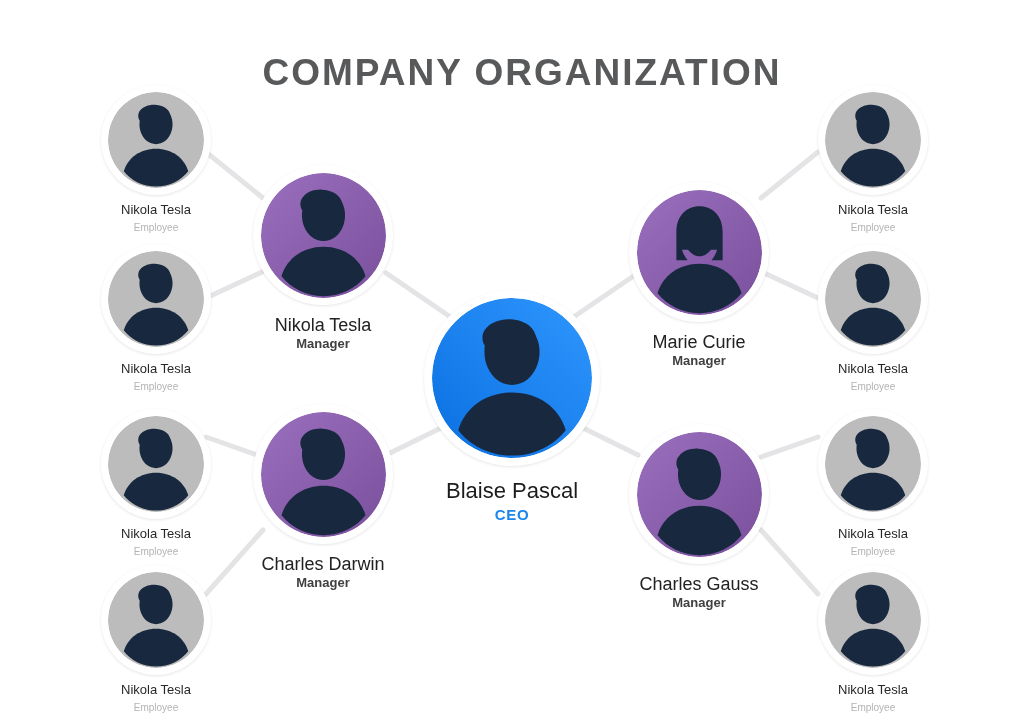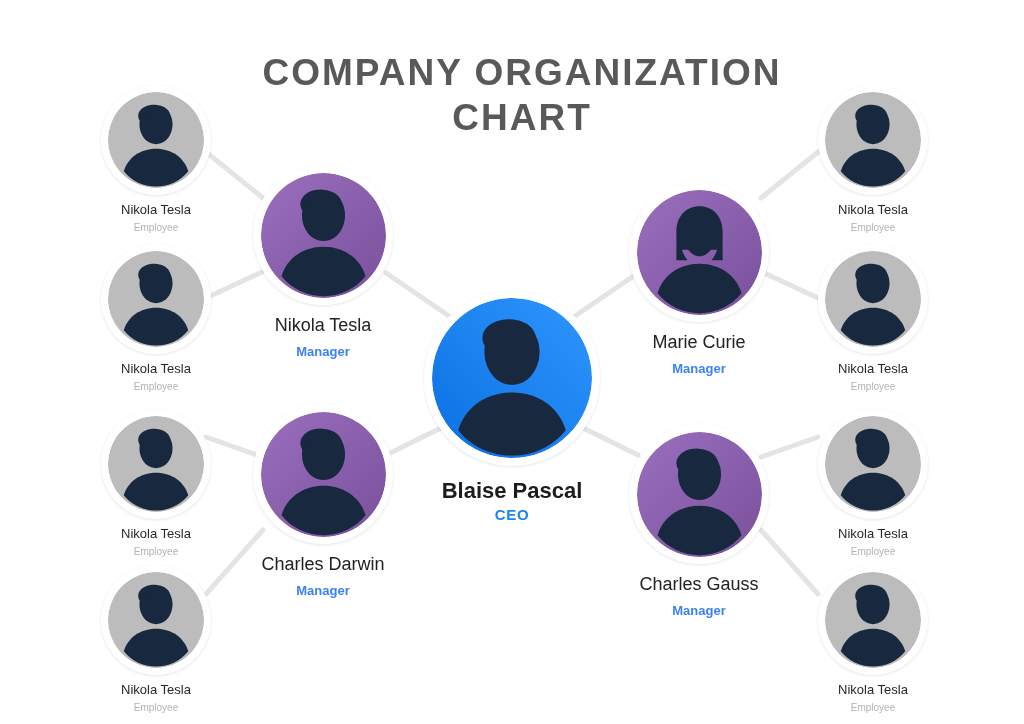--- a/index.html
+++ b/index.html
@@ -51,28 +51,28 @@
     line-height:1.15;
   }
   .rl{
     white-space:nowrap;
     line-height:1.2;
   }
 
   
   .ceo .ring{width:176px;height:176px;}
   .ceo .disc{width:160px;height:160px;}
-  .ceo .nm{font-size:22px;margin-top:12px;color:#1c1c1c;font-weight:bold;}
+  .ceo .nm{font-size:22px;margin-top:12px;color:#1c1c1c;}
   .ceo .rl{font-size:15px;font-weight:bold;color:#1a86f0;margin-top:3px;letter-spacing:.6px;}
 
   
   .mgr .ring{width:140px;height:140px;}
   .mgr .disc{width:125px;height:125px;}
   .mgr .nm{font-size:18px;margin-top:10px;}
-  .mgr .rl{font-size:13px;font-weight:bold;color:#3b82f6;margin-top:8px;}
+  .mgr .rl{font-size:13px;font-weight:bold;color:#404040;margin-top:0px;}
 
   
   .emp .ring{width:110px;height:110px;}
   .emp .disc{width:96px;height:96px;}
   .emp .nm{font-size:13px;margin-top:8px;color:#272727;}
   .emp .rl{font-size:10px;color:#b3b3b3;margin-top:4px;}
 </style>
 </head>
 <body>
 
@@ -95,21 +95,20 @@
       <line x1="263" y1="457" x2="206" y2="437"></line>
       <line x1="263" y1="530" x2="206" y2="594"></line>
 
       <line x1="761" y1="457" x2="818" y2="437"></line>
       <line x1="761" y1="530" x2="818" y2="594"></line>
     </g>
   </svg>
 
   <div class="title">
     <div>COMPANY ORGANIZATION</div>
-    <div>CHART</div>
   </div>
 
   <div class="node ceo" style="left:512px;top:290px;transform:translate(-50%,0);">
     <div class="ring">
       <span class="disc">
         <svg viewBox="0 0 100 100" preserveAspectRatio="xMidYMid slice">
           <defs>
             <linearGradient id="gblue" x1="1" y1="0" x2="0" y2="1">
               <stop offset="0%" stop-color="#2f97ff"></stop>
               <stop offset="100%" stop-color="#0a6fe0"></stop>

